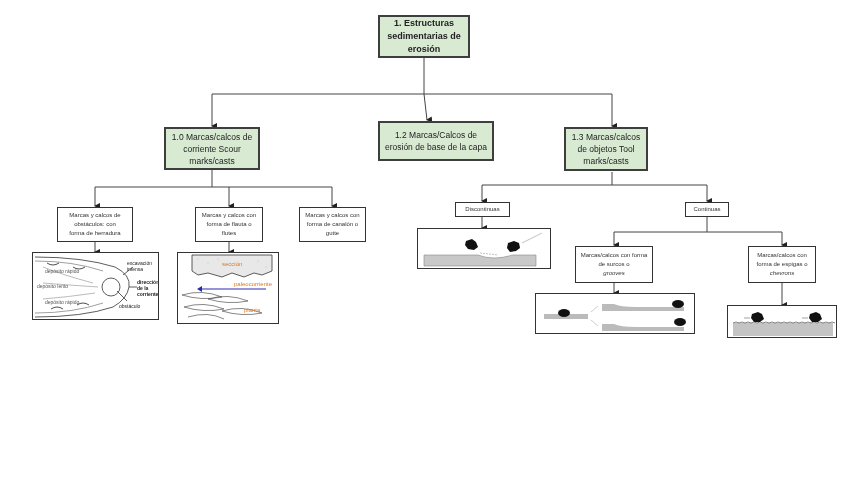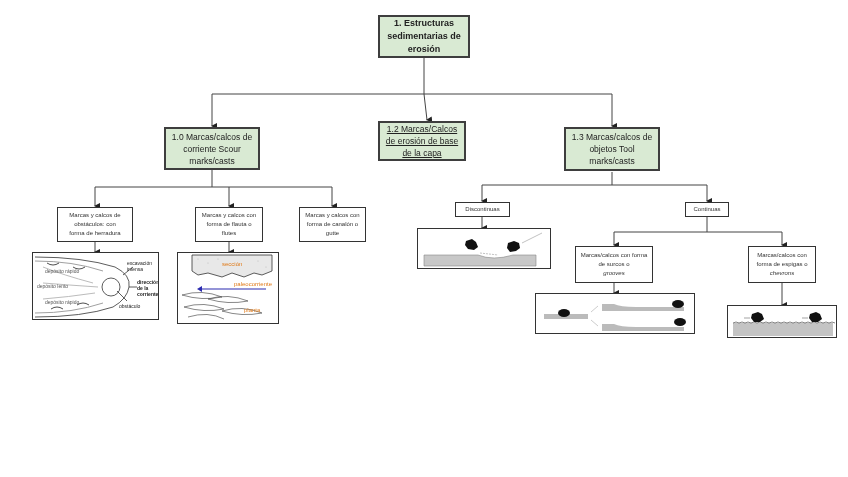--- a/index.html
+++ b/index.html
@@ -63,24 +63,24 @@
   </g>
 </svg>
 
 <div class="node green root" style="left:378px; top:15px; width:92px; height:43px;">
   <span>1. Estructuras sedimentarias de erosión</span>
 </div>
 
 <div class="node green" style="left:164px; top:127px; width:96px; height:43px;">
   <span>1.0 Marcas/calcos de corriente Scour marks/casts</span>
 </div>
-<div class="node green" style="left:378px; top:121px; width:88px; height:40px;text-decoration:underline;">
+<div class="node green" style="left:378px; top:121px; width:116px; height:40px;">
   <span>1.2 Marcas/Calcos de erosión de base de la capa</span>
 </div>
-<div class="node green" style="left:564px; top:127px; width:96px; height:44px;">
+<div class="node green" style="left:564px; top:127px; width:84px; height:44px;">
   <span>1.3 Marcas/calcos de objetos Tool marks/casts</span>
 </div>
 
 <div class="node white" style="left:57px; top:207px; width:76px; height:35px; flex-direction:column;">
   <span>Marcas y calcos de obstáculos: con</span>
   <span>forma de herradura</span>
 </div>
 <div class="node white" style="left:195px; top:207px; width:68px; height:35px;">
   <span>Marcas y calcos con forma de flauta o flutes</span>
 </div>

